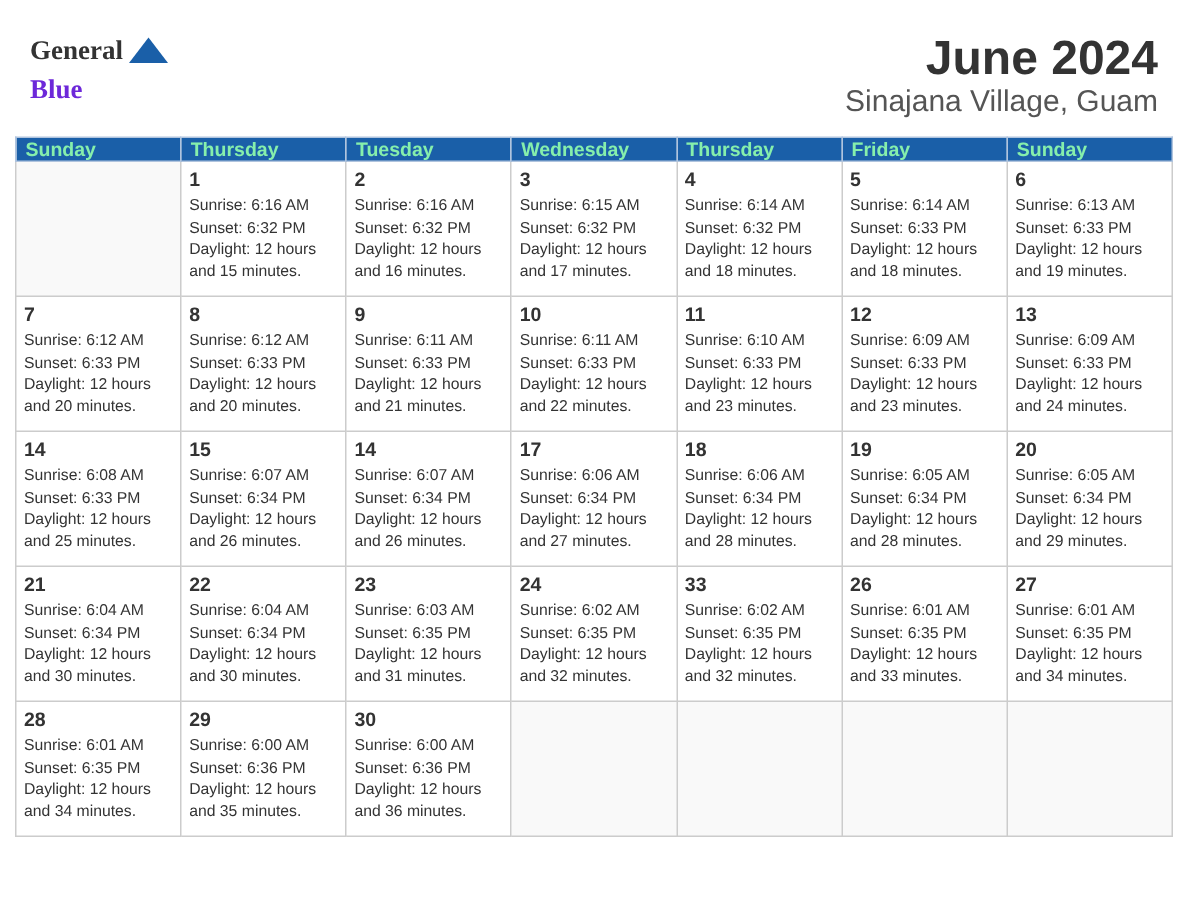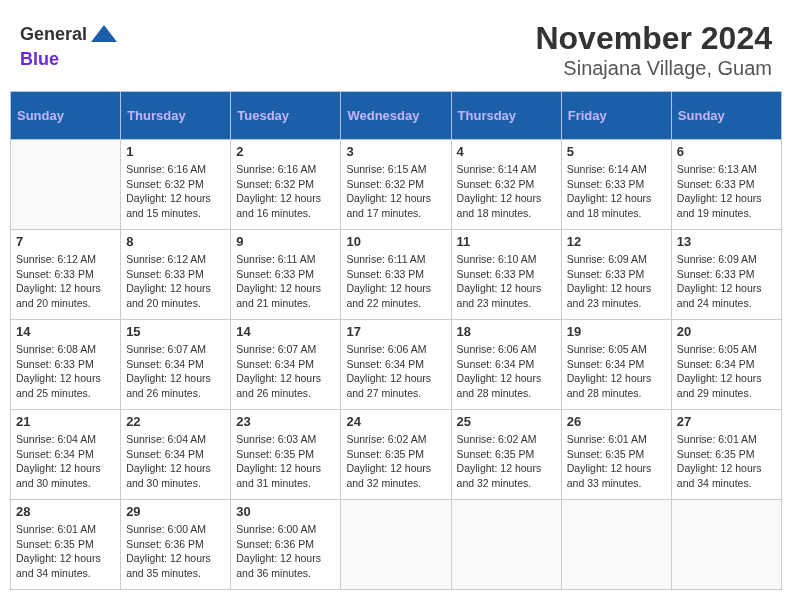--- a/index.html
+++ b/index.html
@@ -17,20 +17,21 @@
       padding: 10px 10px 5px 10px;
     }
     .logo {
       display: flex;
       align-items: center;
     }
     .logo-text {
       font-size: 18px;
       font-weight: bold;
       line-height: 1.1;
+      font-family: Liberation Serif, serif;
     }
     .logo-text .general { color: #333; }
     .logo-text .blue { color: #6d28d9; text-align: right; }
     .logo-icon {
       width: 30px;
       height: 30px;
       margin-left: 4px;
     }
     .title-block {
       text-align: right;
@@ -44,23 +45,23 @@
       font-size: 20px;
       color: #555;
     }
     .calendar {
       width: 100%;
       border-collapse: collapse;
       margin-top: 6px;
     }
     .calendar th {
       background-color: #1a5fa8;
-      color: #c4b5fd;
+      color: #86efac;
       text-align: left;
-      padding: 16px 6px;
+      padding: 0 6px;
       font-size: 13px;
       border: 1px solid #b0c4de;
     }
     .calendar td {
       border: 1px solid #ccc;
       vertical-align: top;
       padding: 4px 5px;
       width: calc(100% / 7);
       min-height: 85px;
       font-size: 11px;
@@ -91,21 +92,21 @@
     <div>
       <div class="logo-text">
         <span class="general">General</span><svg class="logo-icon" viewBox="0 0 30 30" xmlns="http://www.w3.org/2000/svg" style="display:inline;vertical-align:middle;margin-left:2px">
             <polygon points="15,5 28,22 2,22" fill="#1a5fa8"></polygon>
           </svg>
         <br><span class="blue">Blue</span>
       </div>
     </div>
   </div>
   <div class="title-block">
-    <div class="month-year">November 2024</div>
+    <div class="month-year">June 2024</div>
     <div class="location">Sinajana Village, Guam</div>
   </div>
 </div>
 
 <table class="calendar">
   <thead>
     <tr>
 
     <th>Sunday</th>
         <th>Thursday</th>
@@ -215,21 +216,21 @@
         </td>
         <td>
           <div class="day-number">23</div>
           <div class="day-info">Sunrise: 6:03 AM<br>Sunset: 6:35 PM<br>Daylight: 12 hours<br>and 31 minutes.</div>
         </td>
         <td>
           <div class="day-number">24</div>
           <div class="day-info">Sunrise: 6:02 AM<br>Sunset: 6:35 PM<br>Daylight: 12 hours<br>and 32 minutes.</div>
         </td>
         <td>
-          <div class="day-number">25</div>
+          <div class="day-number">33</div>
           <div class="day-info">Sunrise: 6:02 AM<br>Sunset: 6:35 PM<br>Daylight: 12 hours<br>and 32 minutes.</div>
         </td>
         <td>
           <div class="day-number">26</div>
           <div class="day-info">Sunrise: 6:01 AM<br>Sunset: 6:35 PM<br>Daylight: 12 hours<br>and 33 minutes.</div>
         </td>
         <td>
           <div class="day-number">27</div>
           <div class="day-info">Sunrise: 6:01 AM<br>Sunset: 6:35 PM<br>Daylight: 12 hours<br>and 34 minutes.</div>
         </td>

